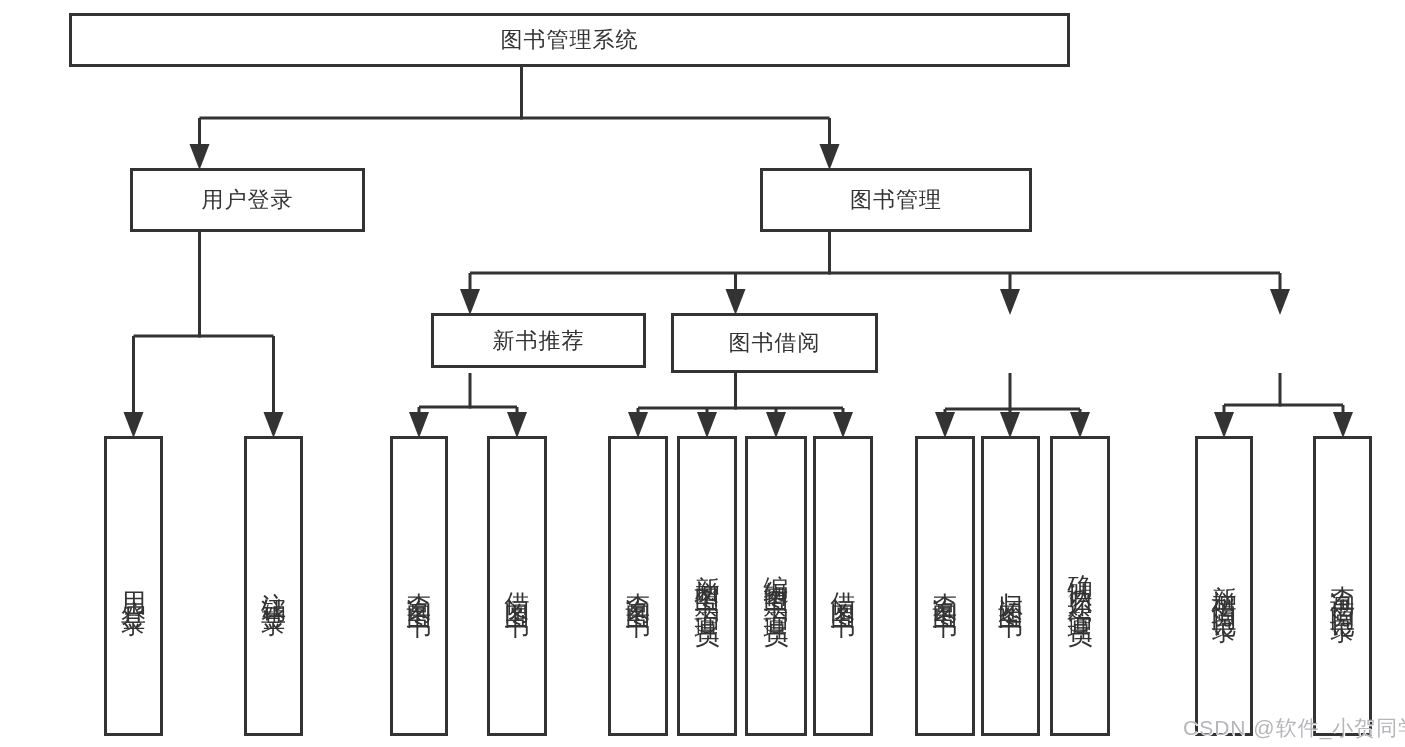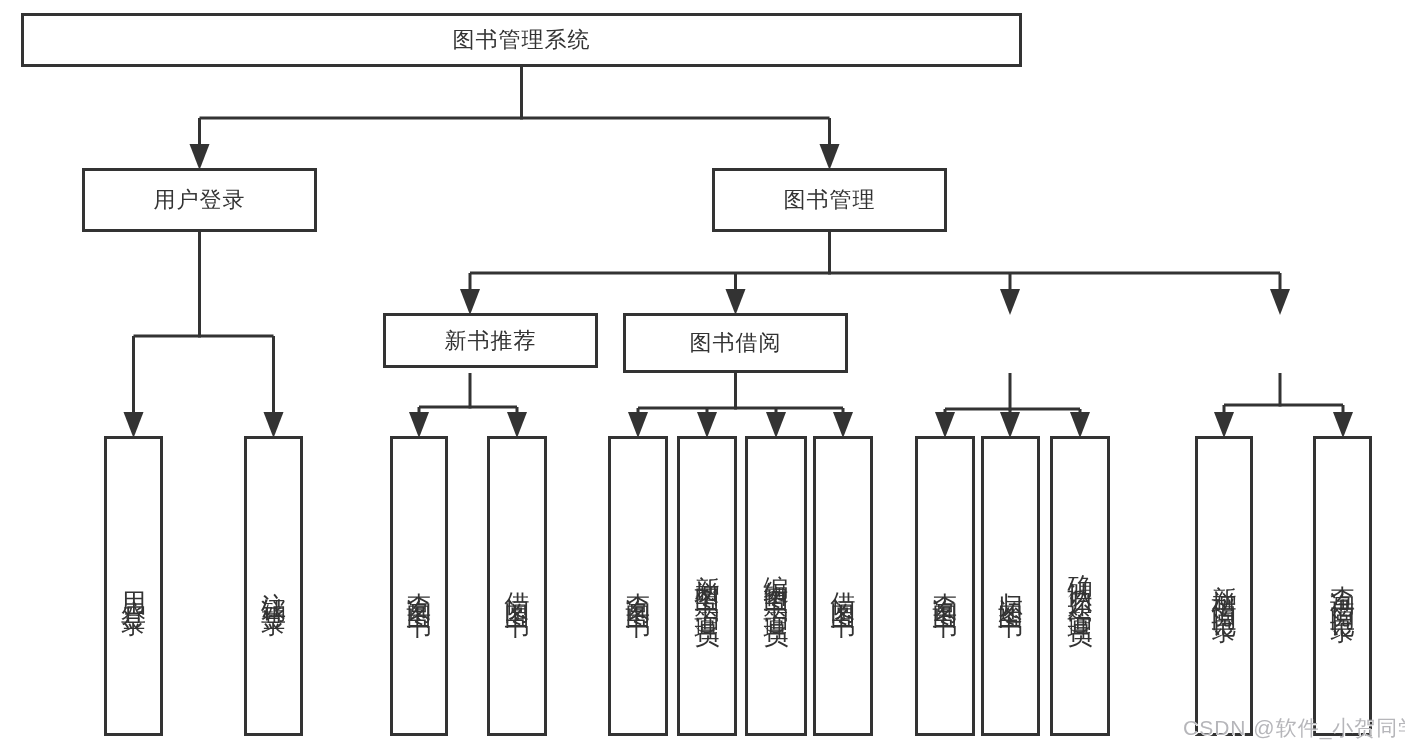--- a/index.html
+++ b/index.html
@@ -4,21 +4,21 @@
 <style>
   html,body{margin:0;padding:0;background:#fff;}
   .canvas{
     position:relative;width:1405px;height:747px;background:#ffffff;
     font-family:"Liberation Sans","DejaVu Sans",sans-serif;overflow:hidden;
   }
   .wires{position:absolute;left:0;top:0;}
   .hnode{
     position:absolute;box-sizing:border-box;border:3px solid #333333;background:#ffffff;
     display:flex;align-items:center;justify-content:center;
-    font-size:22px;letter-spacing:1px;color:#333333;z-index:2;
+    font-size:22px;letter-spacing:1px;color:#333333;z-index:2;margin-left:48px;
   }
   .vnode{
     position:absolute;box-sizing:border-box;border:3px solid #333333;background:#ffffff;
     display:flex;align-items:center;justify-content:center;color:#333333;z-index:2;
   }
   .vnode span{
     writing-mode:vertical-rl;text-orientation:mixed;
     font-size:25px;letter-spacing:7px;line-height:1;color:#333333;
   }
   .watermark{
@@ -97,28 +97,28 @@
     </g>
   </svg>
 
   <div class="hnode" style="left:21px;top:13px;width:1001px;height:54px">
     <span>图书管理系统</span>
   </div>
 
   <div class="hnode" style="left:82px;top:168px;width:235px;height:64px">
     <span>用户登录</span>
   </div>
-  <div class="hnode" style="left:712px;top:168px;width:235px;height:64px">
+  <div class="hnode" style="left:712px;top:168px;width:272px;height:64px">
     <span>图书管理</span>
   </div>
 
   <div class="hnode" style="left:383px;top:313px;width:215px;height:55px">
     <span>新书推荐</span>
   </div>
-  <div class="hnode" style="left:623px;top:313px;width:225px;height:60px">
+  <div class="hnode" style="left:623px;top:313px;width:207px;height:60px">
     <span>图书借阅</span>
   </div>
 
   <div class="vnode" style="left:104px;top:436px;width:59px;height:300px">
     <span>用户登录</span>
   </div>
   <div class="vnode" style="left:244px;top:436px;width:59px;height:300px">
     <span>注销登录</span>
   </div>
 

